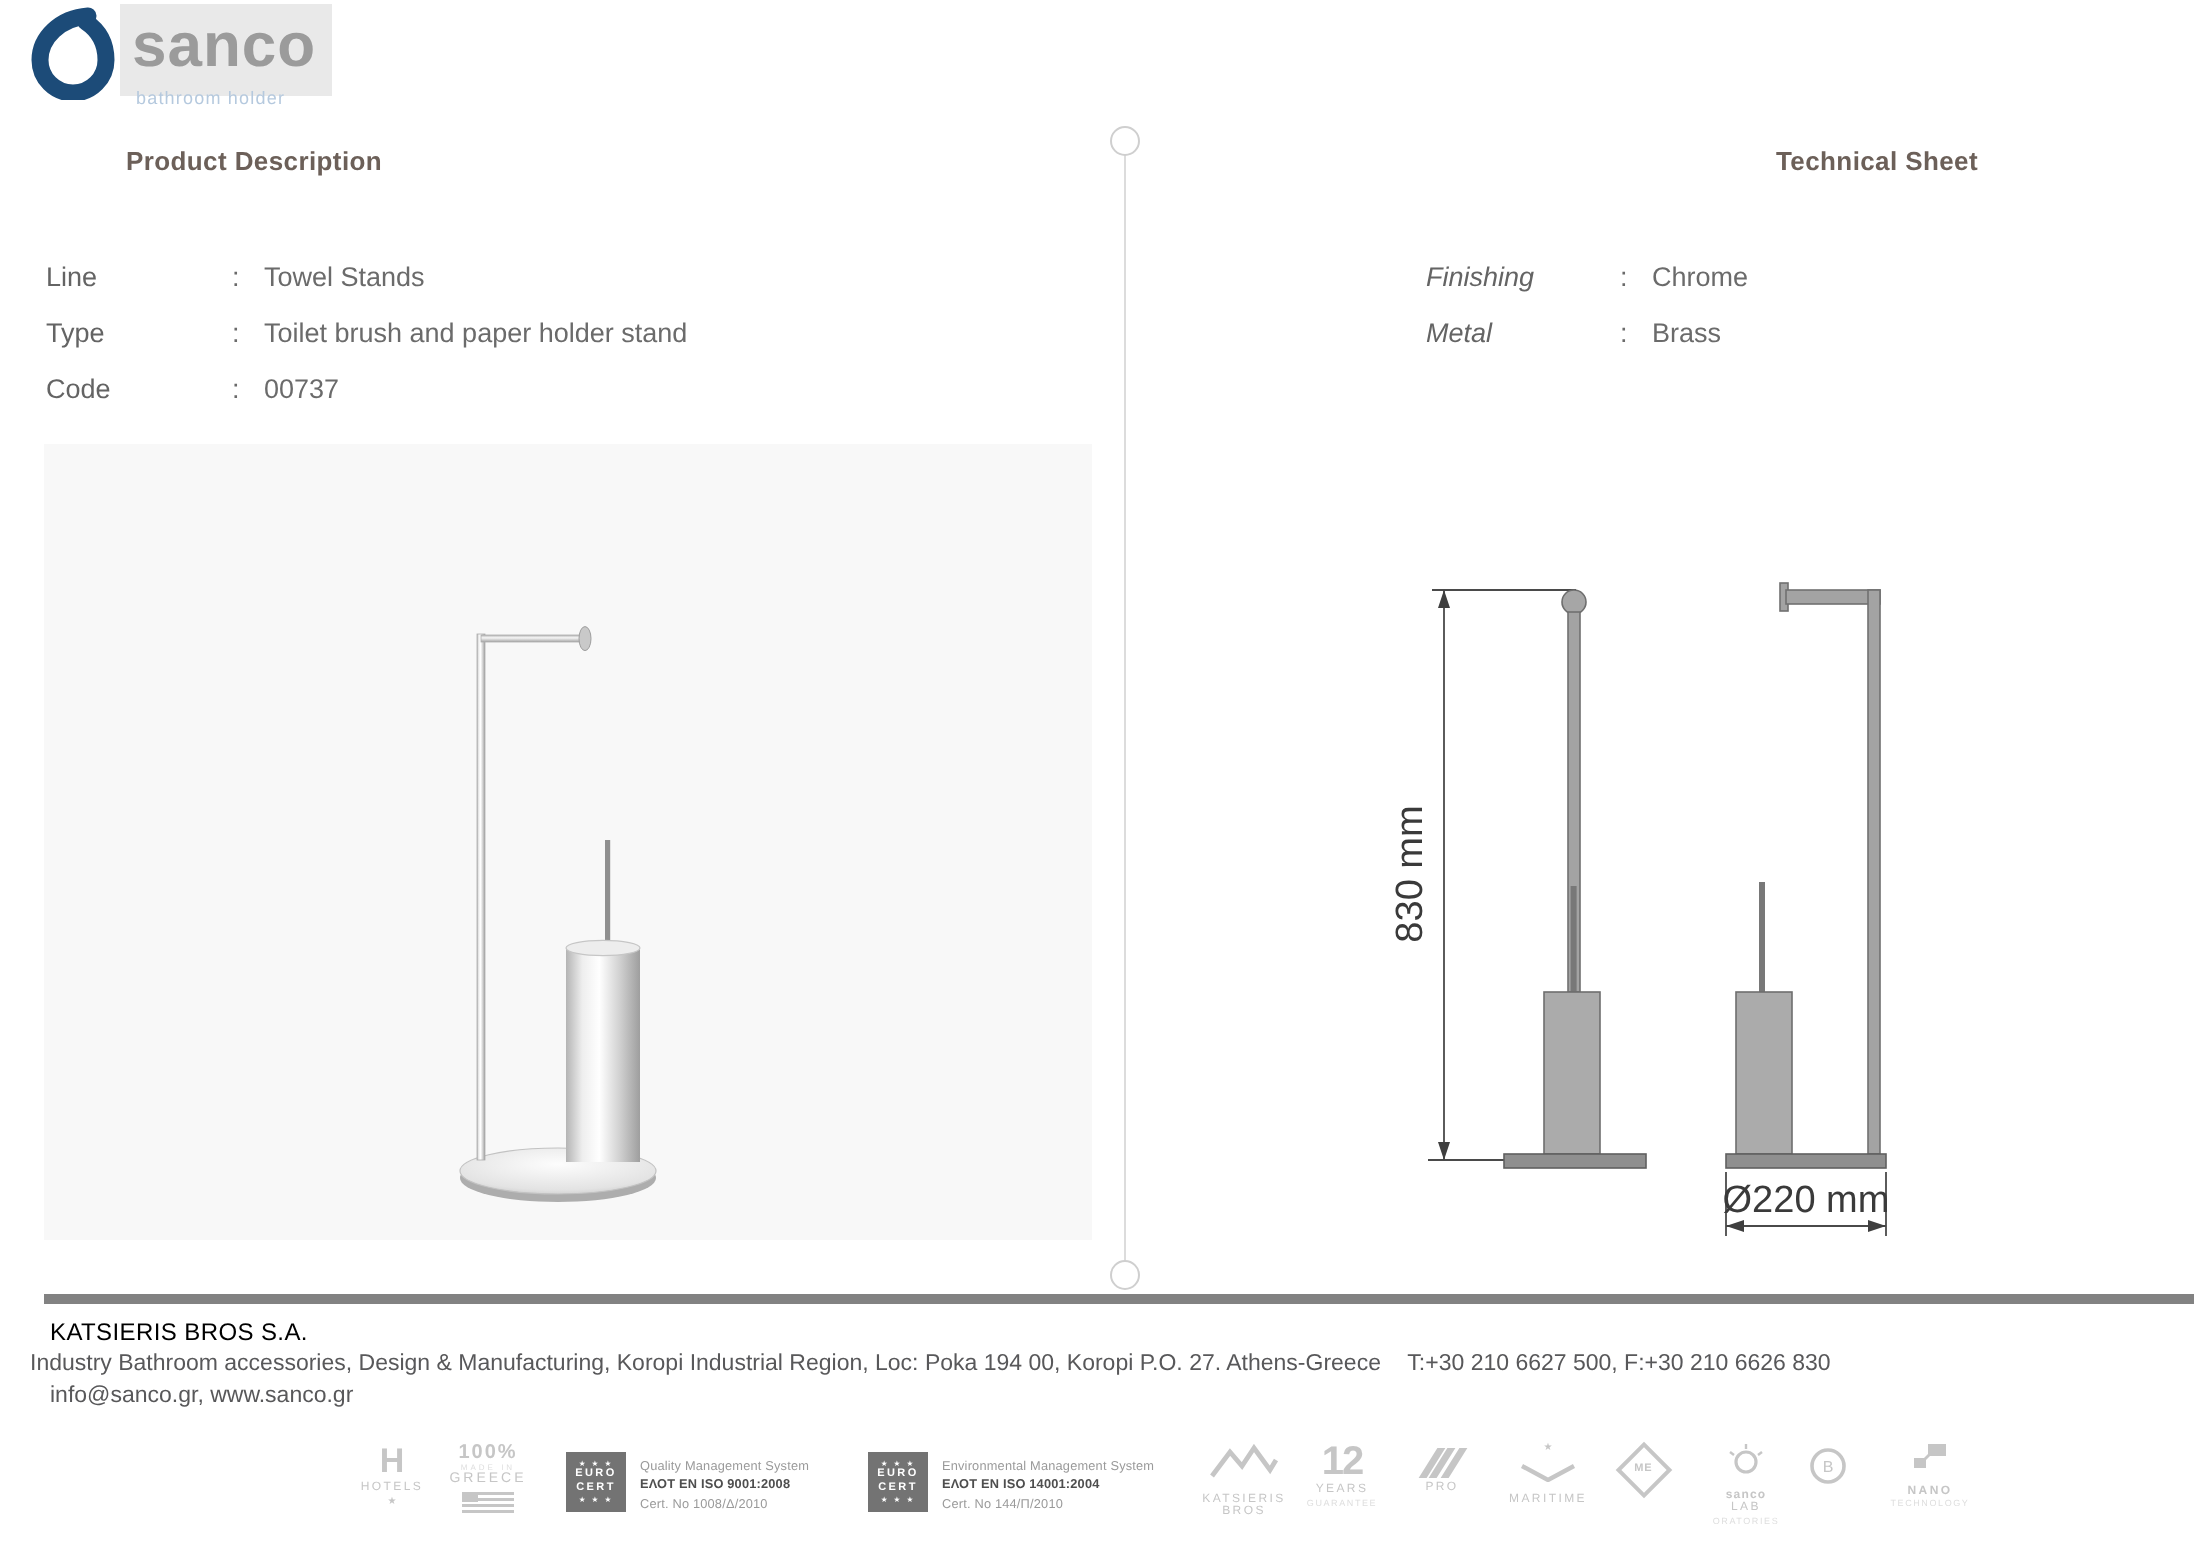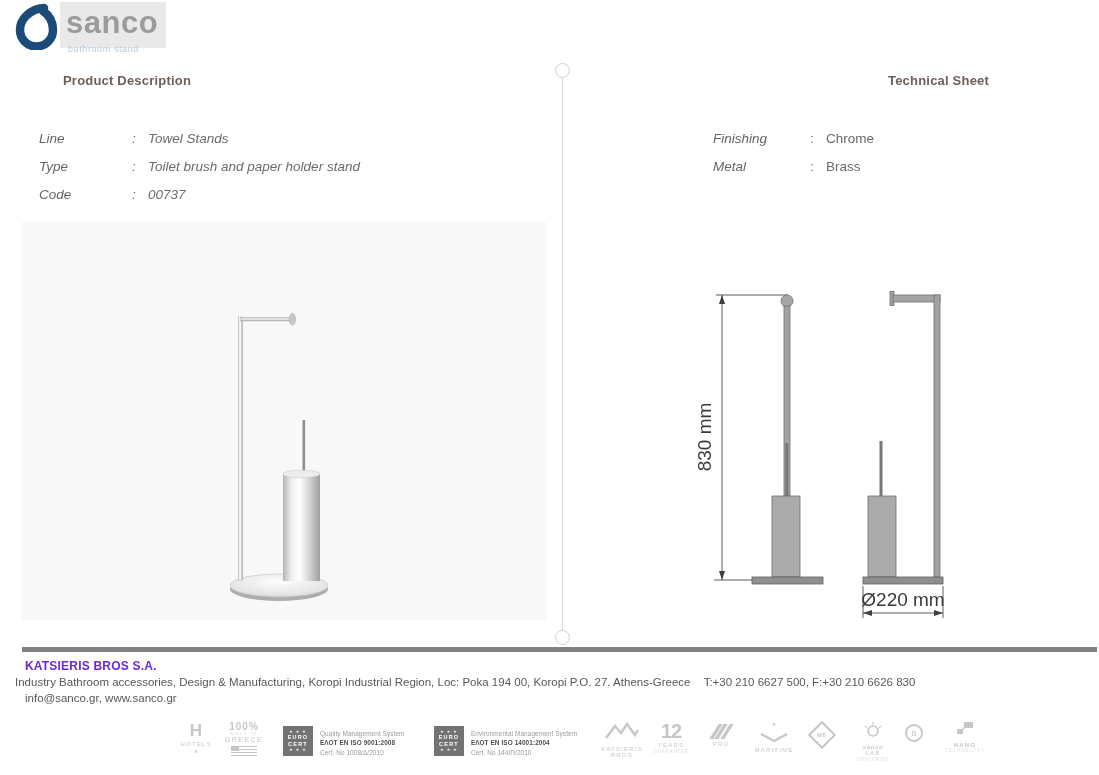--- a/index.html
+++ b/index.html
@@ -12,39 +12,39 @@
   .logo-drop{width:44px;height:48px;}
   .logo-text-block{position:relative;margin-left:2px;background:#e9e9e9;padding:0 8px 2px 6px;height:44px;}
   .logo-name{font-size:31px;font-weight:bold;color:#9b9b9b;letter-spacing:.5px;line-height:42px;}
   .logo-tagline{position:absolute;left:8px;bottom:-6px;font-size:9px;color:#b5c9de;letter-spacing:.6px;white-space:nowrap;}
   
   .sec-title{position:absolute;font-size:13px;font-weight:bold;color:#6c6059;letter-spacing:.2px;}
   .title-left{left:63px;top:73px;}
   .title-right{left:888px;top:73px;}
   
   .specs{position:absolute;font-size:13.5px;color:#6b6b6b;}
-  .specs-left{left:39px;top:124px;font-style:italic;}
+  .specs-left{left:23px;top:124px;}
   .specs-right{left:713px;top:124px;}
   .spec-row{display:flex;height:28px;align-items:center;}
   .spec-label{width:93px;color:#646464;}
   .specs-right .spec-label{width:97px;font-style:italic;}
   .spec-colon{width:16px;}
   .spec-value{white-space:nowrap;}
   
   .photo-panel{position:absolute;left:22px;top:222px;width:524px;height:398px;background:#f8f8f8;}
   
   .divider-line{position:absolute;left:562px;top:77px;width:1px;height:554px;background:#dcdcdc;}
   .divider-dot{position:absolute;width:13px;height:13px;border:1px solid #cfcfcf;border-radius:50%;background:#ffffff;left:555px;}
   .dot-top{top:63px;}
   .dot-bottom{top:630px;}
   
   .drawing{position:absolute;left:690px;top:285px;width:285px;height:335px;}
   
   .footer-bar{position:absolute;left:22px;top:647px;width:1075px;height:5px;background:#828282;}
-  .footer-company{position:absolute;left:25px;top:659px;font-size:12px;font-weight:bold;color:#6d28d9;letter-spacing:.2px;}
+  .footer-company{position:absolute;left:25px;top:659px;font-size:12px;font-weight:normal;color:#000000;letter-spacing:.2px;}
   .footer-address{position:absolute;left:15px;top:676px;font-size:11.5px;color:#58585a;white-space:nowrap;}
   .footer-address .phones{margin-left:10px;}
   .footer-contacts{position:absolute;left:25px;top:692px;font-size:11.5px;color:#58585a;}
   
   .fi{position:absolute;top:722px;text-align:center;color:#c6c6c6;line-height:1.1;}
   .fi .cap{font-size:6px;letter-spacing:1.2px;margin-top:2px;}
   .fi .faint{color:#dedede;letter-spacing:.8px;font-size:4.5px;margin-top:1px;}
   .hotels-h{font-size:17px;font-weight:bold;line-height:17px;}
   .hotels-star{font-size:5px;margin-top:1px;}
   .greece-pc{font-size:10px;font-weight:bold;line-height:10px;letter-spacing:1px;}
@@ -67,21 +67,21 @@
 <body>
 
 <div class="page">
 
   <div class="logo">
     <svg class="logo-drop" viewBox="0 0 44 48">
       <path d="M30 6 C 16 7, 6 17, 6 28 a 16.5 16.5 0 0 0 33 0 C 39 19, 35 13, 29 9" fill="none" stroke="#1c4b78" stroke-width="8.5" stroke-linecap="round"></path>
     </svg>
     <div class="logo-text-block">
       <span class="logo-name">sanco</span>
-      <div class="logo-tagline">bathroom stand</div>
+      <div class="logo-tagline">bathroom holder</div>
     </div>
   </div>
 
   <div class="sec-title title-left">Product Description</div>
   <div class="sec-title title-right">Technical Sheet</div>
 
   <div class="specs specs-left">
     <div class="spec-row">
       <span class="spec-label">Line</span>
       <span class="spec-colon">:</span>

